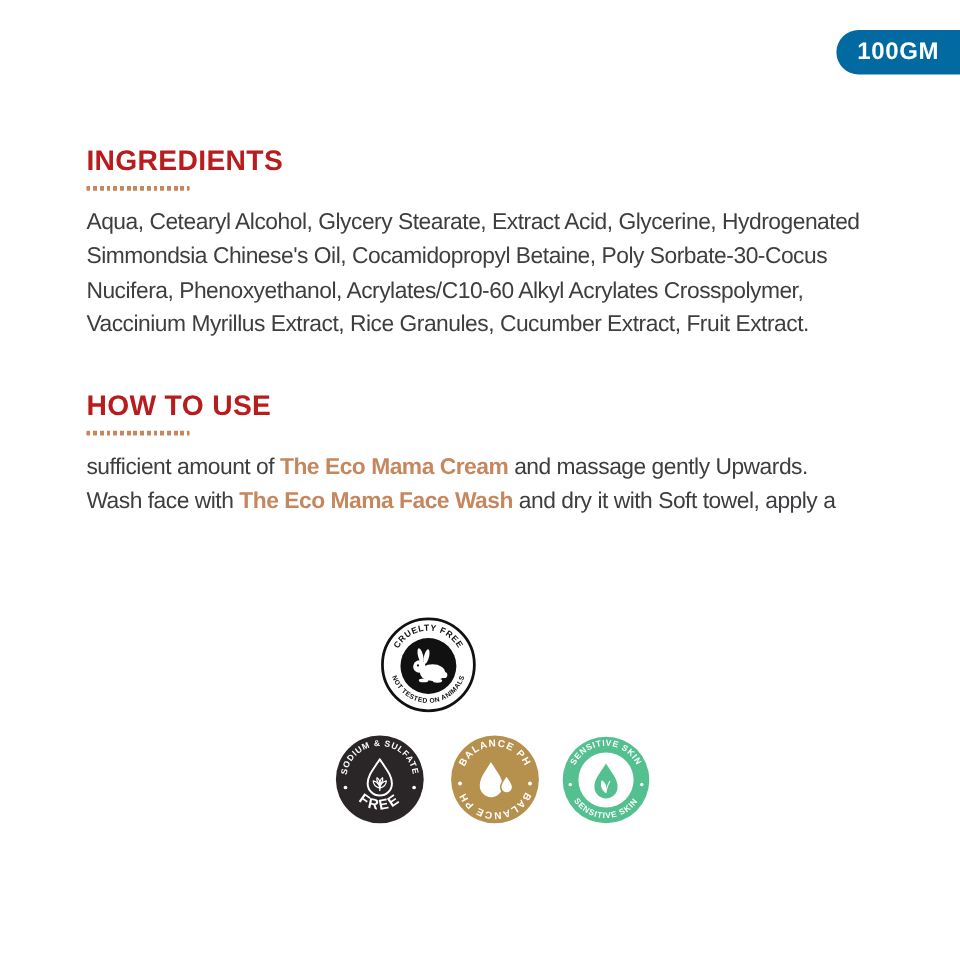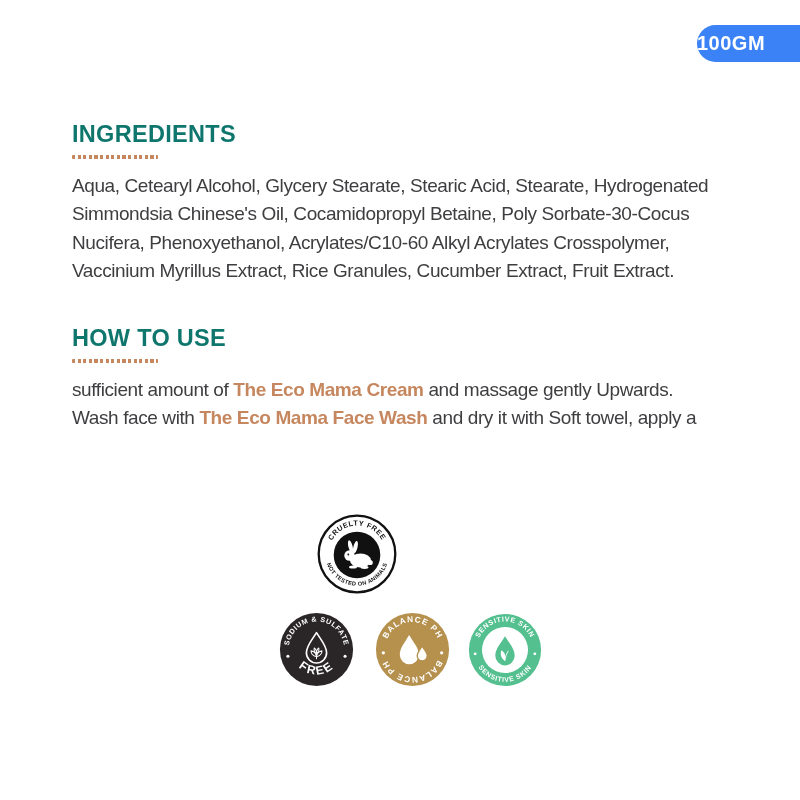--- a/index.html
+++ b/index.html
@@ -3,31 +3,31 @@
 <meta charset="utf-8">
 <style>
   html,body { margin:0; padding:0; background:#ffffff; }
   .page {
     position:relative; width:800px; height:800px; background:#ffffff;
     font-family:"Liberation Sans", sans-serif; overflow:hidden;
   }
   
   .size-pill {
     position:absolute; top:25px; right:0; width:103px; height:37px;
-    background:#3b82f6; border-radius:19px 0 0 19px;
+    background:#0369a1; border-radius:19px 0 0 19px;
     color:#ffffff; font-size:20px; font-weight:700; letter-spacing:.5px;
-    display:flex; align-items:center; 
+    display:flex; align-items:center; justify-content:center;
   }
   
   .section { position:absolute; left:72px; width:680px; }
   .sec-ingredients { top:121px; }
   .sec-howto { top:325px; }
   .sec-heading {
     margin:0; font-size:23.5px; font-weight:700; letter-spacing:.3px;
-    color:#0f766e;
+    color:#b91c1c;
   }
   .dots {
     margin-top:7px; width:86px; height:3.6px;
     background:repeating-linear-gradient(to right,#c6875f 0 3.2px,transparent 3.2px 5.6px);
     border-radius:1px;
   }
   .body-text {
     margin-top:13px; font-size:19px; line-height:28.5px;
     color:#3e3e41; letter-spacing:-0.4px;
   }
@@ -49,21 +49,21 @@
 <div class="page">
 
   <div class="size-pill">
     <span>100GM</span>
   </div>
 
   <div class="section sec-ingredients">
     <h2 class="sec-heading">INGREDIENTS</h2>
     <div class="dots"></div>
     <div class="body-text">
-      <div class="body-line">Aqua, Cetearyl Alcohol, Glycery Stearate, Stearic Acid, Stearate, Hydrogenated</div>
+      <div class="body-line">Aqua, Cetearyl Alcohol, Glycery Stearate, Extract Acid, Glycerine, Hydrogenated</div>
       <div class="body-line">Simmondsia Chinese's Oil, Cocamidopropyl Betaine, Poly Sorbate-30-Cocus</div>
       <div class="body-line">Nucifera, Phenoxyethanol, Acrylates/C10-60 Alkyl Acrylates Crosspolymer,</div>
       <div class="body-line">Vaccinium Myrillus Extract, Rice Granules, Cucumber Extract, Fruit Extract.</div>
     </div>
   </div>
 
   <div class="section sec-howto">
     <h2 class="sec-heading">HOW TO USE</h2>
     <div class="dots"></div>
     <div class="body-text">

